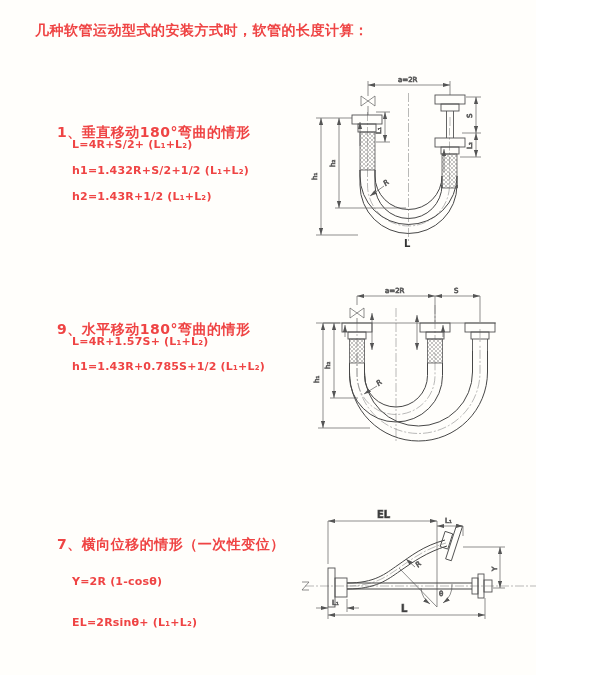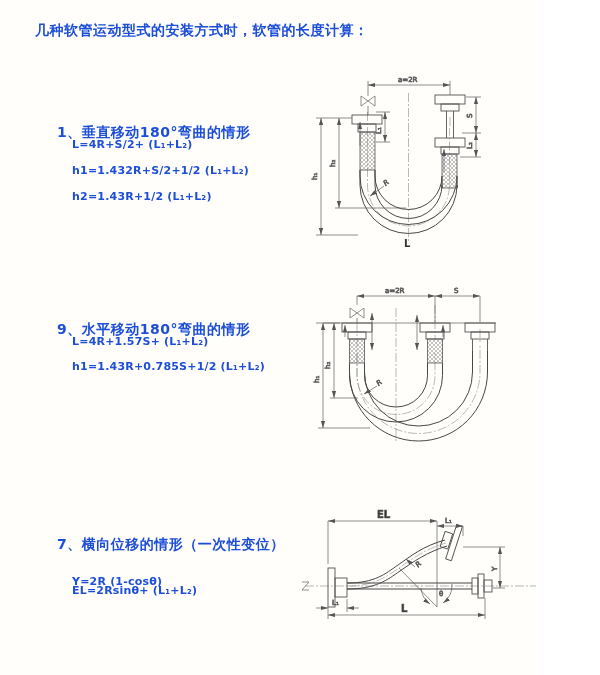--- a/index.html
+++ b/index.html
@@ -1,17 +1,17 @@
 <!DOCTYPE html>
 <html><head>
 <meta charset="utf-8">
 <style>
   html,body{margin:0;padding:0;background:#ffffff;}
   .page{position:relative;width:536px;height:675px;background:#fffefb;overflow:hidden;
-        font-family:"DejaVu Sans","Liberation Sans",sans-serif;color:#1d4ed8;}
+        font-family:"DejaVu Sans","Liberation Sans",sans-serif;color:#ef4444;}
   .title{position:absolute;left:35px;top:22px;font-size:14px;font-weight:bold;
          letter-spacing:.5px;margin:0;}
   .heading{position:absolute;left:45px;font-size:14px;font-weight:bold;
            letter-spacing:.5px;margin:12px;white-space:nowrap;}
   .formula{position:absolute;left:72px;font-size:11px;font-weight:bold;
            letter-spacing:.2px;margin:0;white-space:nowrap;}
   svg{position:absolute;}
   svg .thin{stroke:#5f5f5f;stroke-width:.7;fill:none;}
   svg .hose{stroke:#474747;stroke-width:1;fill:none;}
   svg .fit{stroke:#525252;stroke-width:.9;fill:none;}
@@ -32,21 +32,21 @@
   <p class="formula" style="top:138px">L=4R+S/2+ (L₁+L₂)</p>
   <p class="formula" style="top:164px">h1=1.432R+S/2+1/2 (L₁+L₂)</p>
   <p class="formula" style="top:190px">h2=1.43R+1/2 (L₁+L₂)</p>
 
   <h2 class="heading" style="top:309px">9、水平移动180°弯曲的情形</h2>
   <p class="formula" style="top:335px">L=4R+1.57S+ (L₁+L₂)</p>
   <p class="formula" style="top:360px">h1=1.43R+0.785S+1/2 (L₁+L₂)</p>
 
   <h2 class="heading" style="top:524px">7、横向位移的情形（一次性变位）</h2>
   <p class="formula" style="top:575px">Y=2R (1-cosθ)</p>
-  <p class="formula" style="top:584px">EL=2Rsinθ+ (L₁+L₂)</p>
+  <p class="formula" style="top:616px">EL=2Rsinθ+ (L₁+L₂)</p>
 
   <svg style="left:300px;top:68px" width="300" height="195" viewBox="0 0 300 195">
     <defs>
       <marker id="ar1" markerWidth="11" markerHeight="7" refX="10" refY="3" orient="auto-start-reverse">
         <path d="M0,0 L10,3 L0,6 Z" fill="#555"></path>
       </marker>
       <pattern id="hx1" width="4" height="4" patternUnits="userSpaceOnUse">
         <path d="M0,4 L4,0 M0,0 L4,4" stroke="#8a8a8a" stroke-width=".5"></path>
       </pattern>
     </defs>

